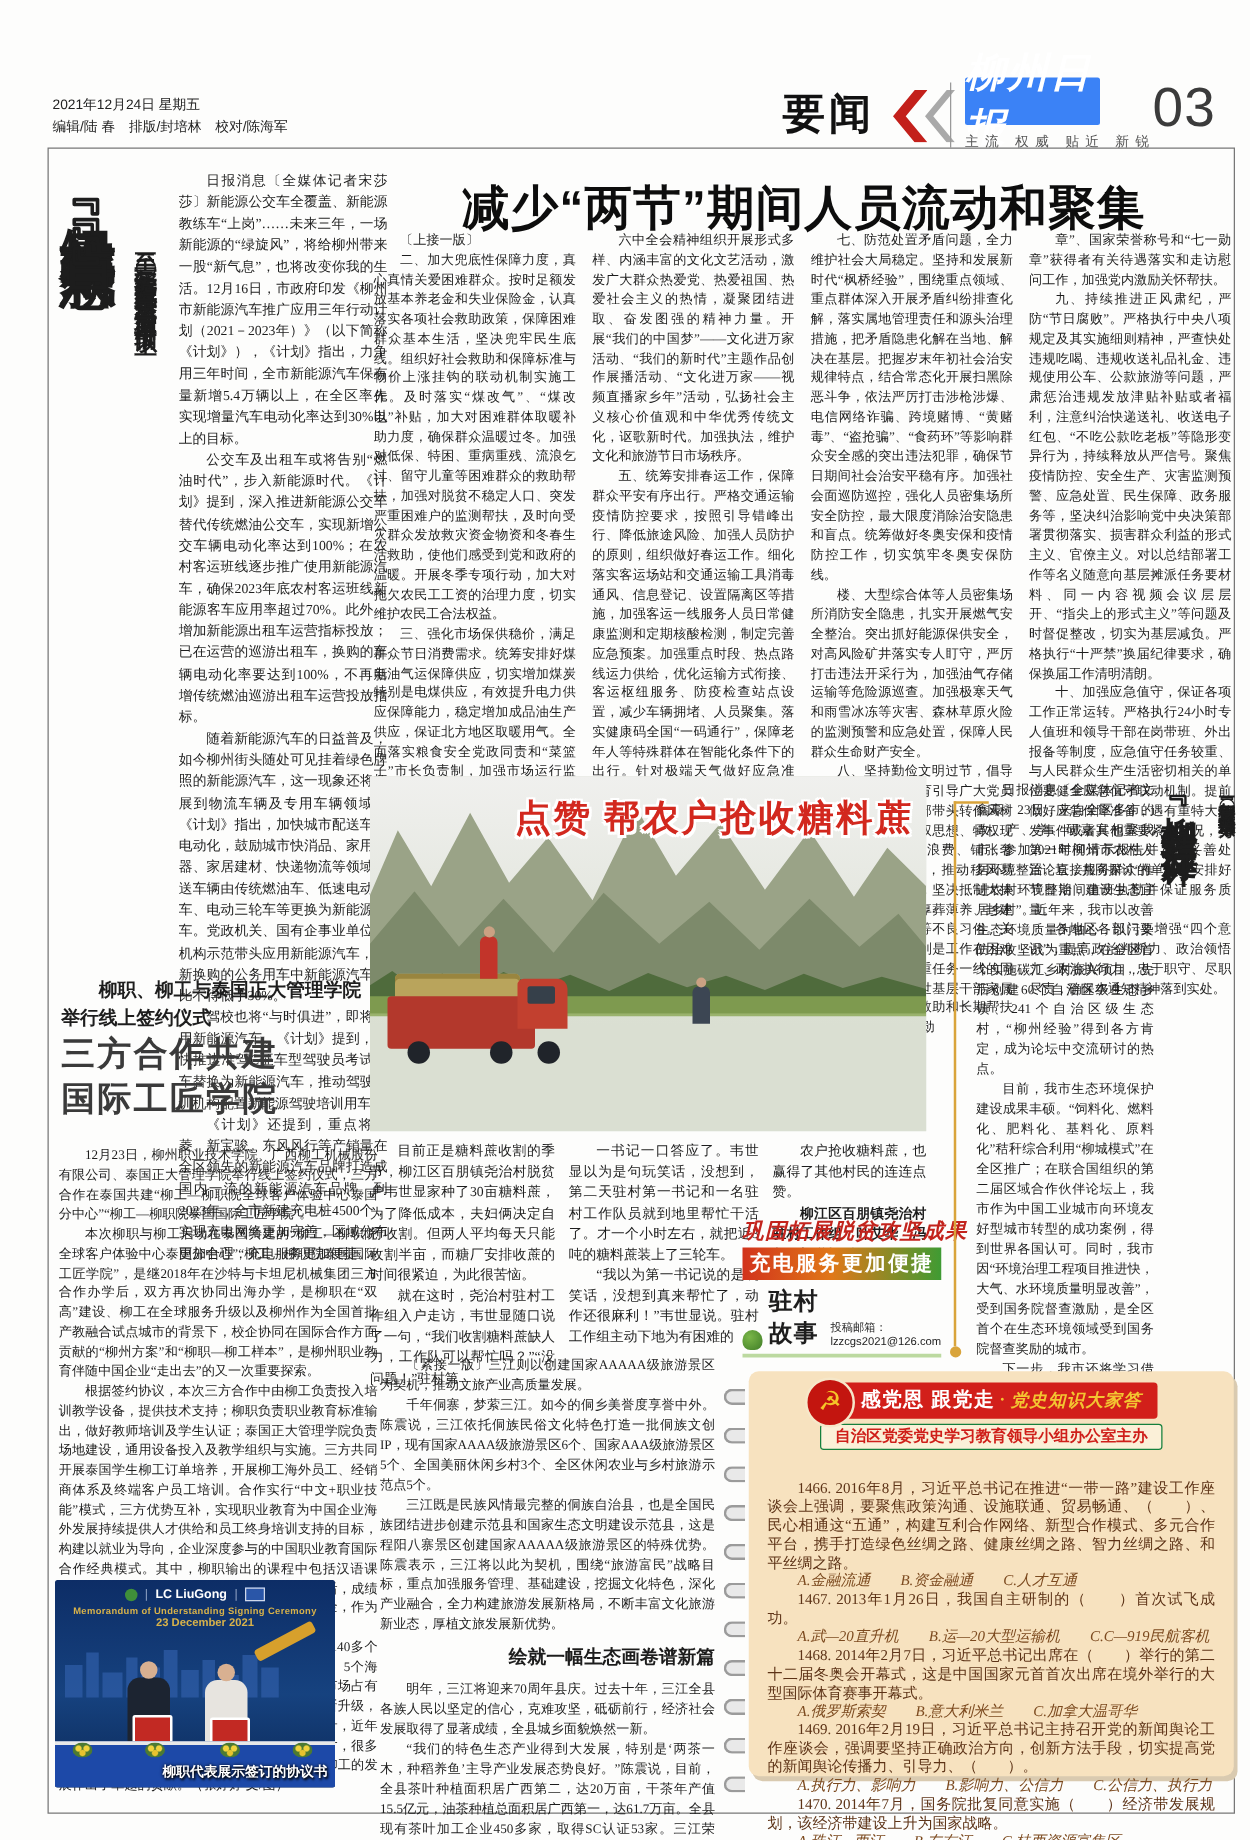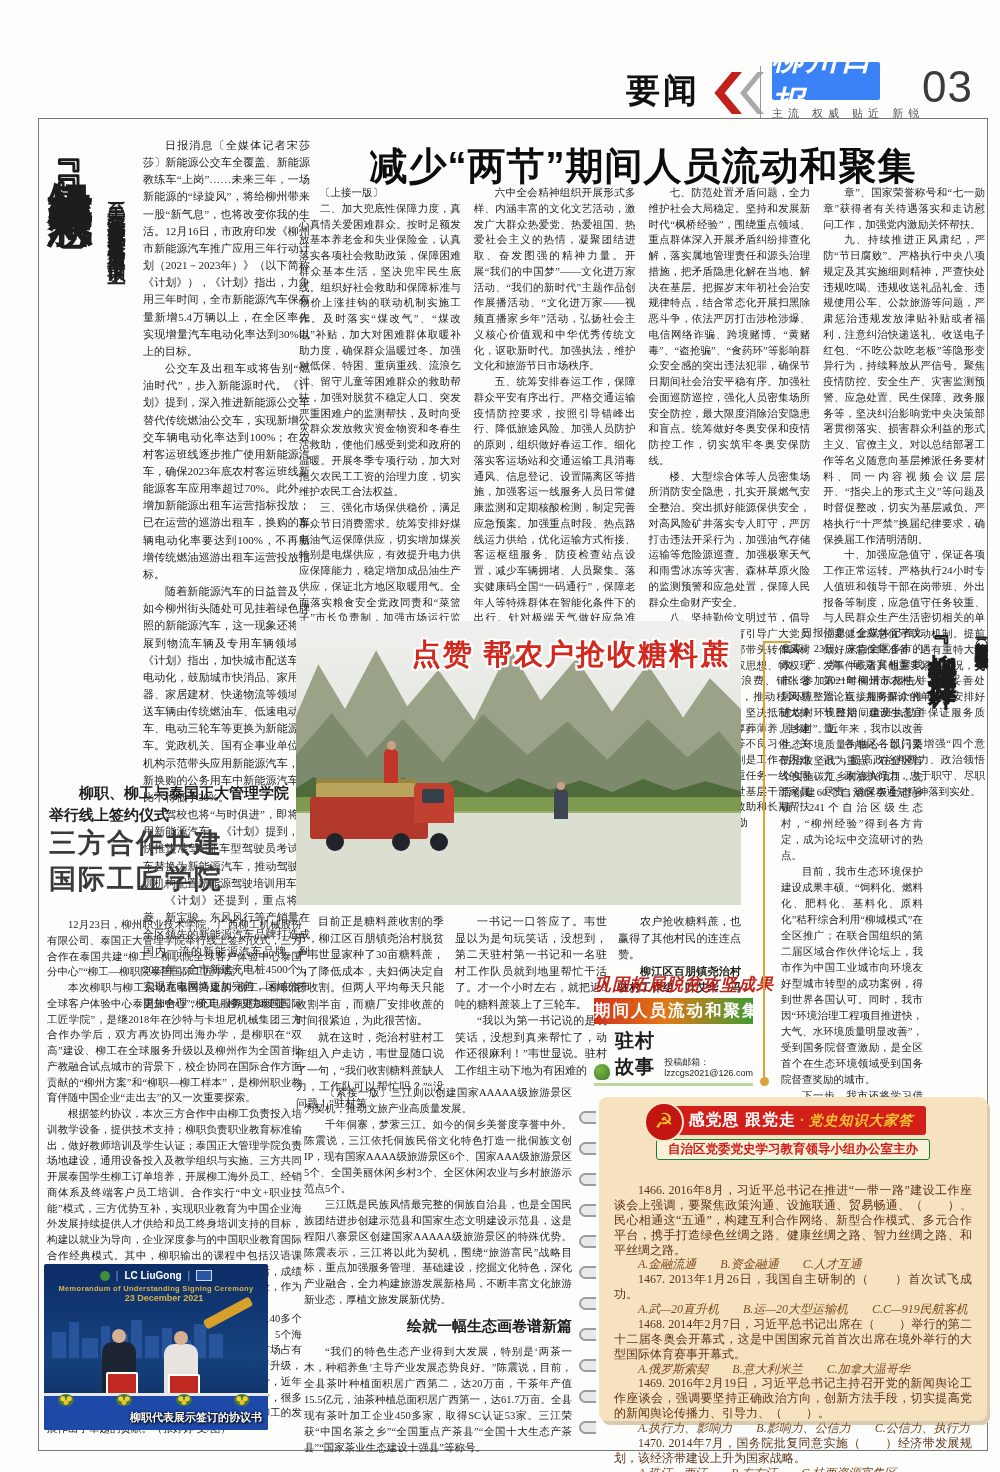--- a/index.html
+++ b/index.html
@@ -132,20 +132,24 @@
       background:#fbf0d8;border:1px solid #15803d;border-radius:3px;padding:1px 0;}
   .qitems{margin:23px 15px 0;font-size:12px;line-height:1.24;color:#5d3317;text-align:justify;}
   .qitems p:nth-child(even){color:#7c4a1f;font-style:italic;}
   .qrule{margin:7px 18px 5px;border-top:2px solid #a8853c;}
 </style>
 </head>
 <body>
 
 <div class="page">
 
+  <div class="date-block sans">
+    <div>2021年12月24日 星期五</div>
+    <div>编辑/陆 春　排版/封培林　校对/陈海军</div>
+  </div>
   <div class="section-title sans">要闻</div>
   <span class="chev red"></span>
   <span class="chev gray"></span>
   <div class="mast-divider"></div>
   <div class="logo-box">柳州日报</div>
   <div class="tagline sans">主流 权威 贴近 新锐</div>
   <div class="pageno sans">03</div>
 
   <div class="frame">
 
@@ -223,21 +227,21 @@
           <div>
               <p>农户抢收糖料蔗，也赢得了其他村民的连连点赞。</p>
             </div>
           <div class="cap-byline">
             <p>柳江区百朋镇尧治村驻村工作组　叶艾华　冯坚　报道摄影</p>
           </div>
         </div>
       </div>
       <div class="banner">
         <div class="b1">巩固拓展脱贫攻坚成果</div>
-        <div class="b2 sans">期间人员流动和聚集</div>
+        <div class="b2 sans">充电服务更加便捷</div>
         <div class="b3">
           <span class="plant-icon"></span>
           <span class="bbrand sans">驻村故事</span>
           <span class="bemail sans">
             <span>投稿邮箱：</span><br>
             <span>lzzcgs2021@126.com</span>
           </span>
         </div>
       </div>
     </section>
@@ -309,20 +313,21 @@
     </section>
 
     <section class="sj">
       <div>
           <p>〔紧接一版〕三江则以创建国家AAAAA级旅游景区为契机，推动文旅产业高质量发展。</p>
           <p>千年侗寨，梦萦三江。如今的侗乡美誉度享誉中外。陈震说，三江依托侗族民俗文化特色打造一批侗族文创IP，现有国家AAAA级旅游景区6个、国家AAA级旅游景区5个、全国美丽休闲乡村3个、全区休闲农业与乡村旅游示范点5个。</p>
           <p>三江既是民族风情最完整的侗族自治县，也是全国民族团结进步创建示范县和国家生态文明建设示范县，这是程阳八寨景区创建国家AAAAA级旅游景区的特殊优势。陈震表示，三江将以此为契机，围绕“旅游富民”战略目标，重点加强服务管理、基础建设，挖掘文化特色，深化产业融合，全力构建旅游发展新格局，不断丰富文化旅游新业态，厚植文旅发展新优势。</p>
         </div>
       <div class="sj-subhead">绘就一幅生态画卷谱新篇</div>
       <div>
+          <p>明年，三江将迎来70周年县庆。过去十年，三江全县各族人民以坚定的信心，克难攻坚，砥砺前行，经济社会发展取得了显著成绩，全县城乡面貌焕然一新。</p>
           <p>“我们的特色生态产业得到大发展，特别是‘两茶一木，种稻养鱼’主导产业发展态势良好。”陈震说，目前，全县茶叶种植面积居广西第二，达20万亩，干茶年产值15.5亿元，油茶种植总面积居广西第一，达61.7万亩。全县现有茶叶加工企业450多家，取得SC认证53家。三江荣获“中国名茶之乡”“全国重点产茶县”“全国十大生态产茶县”“国家茶业生态建设十强县”等称号。</p>
         </div>
 
     </section>
 
     <section class="quiz">
       <div class="spiral">
         <i></i>
           <i></i>
           <i></i>

